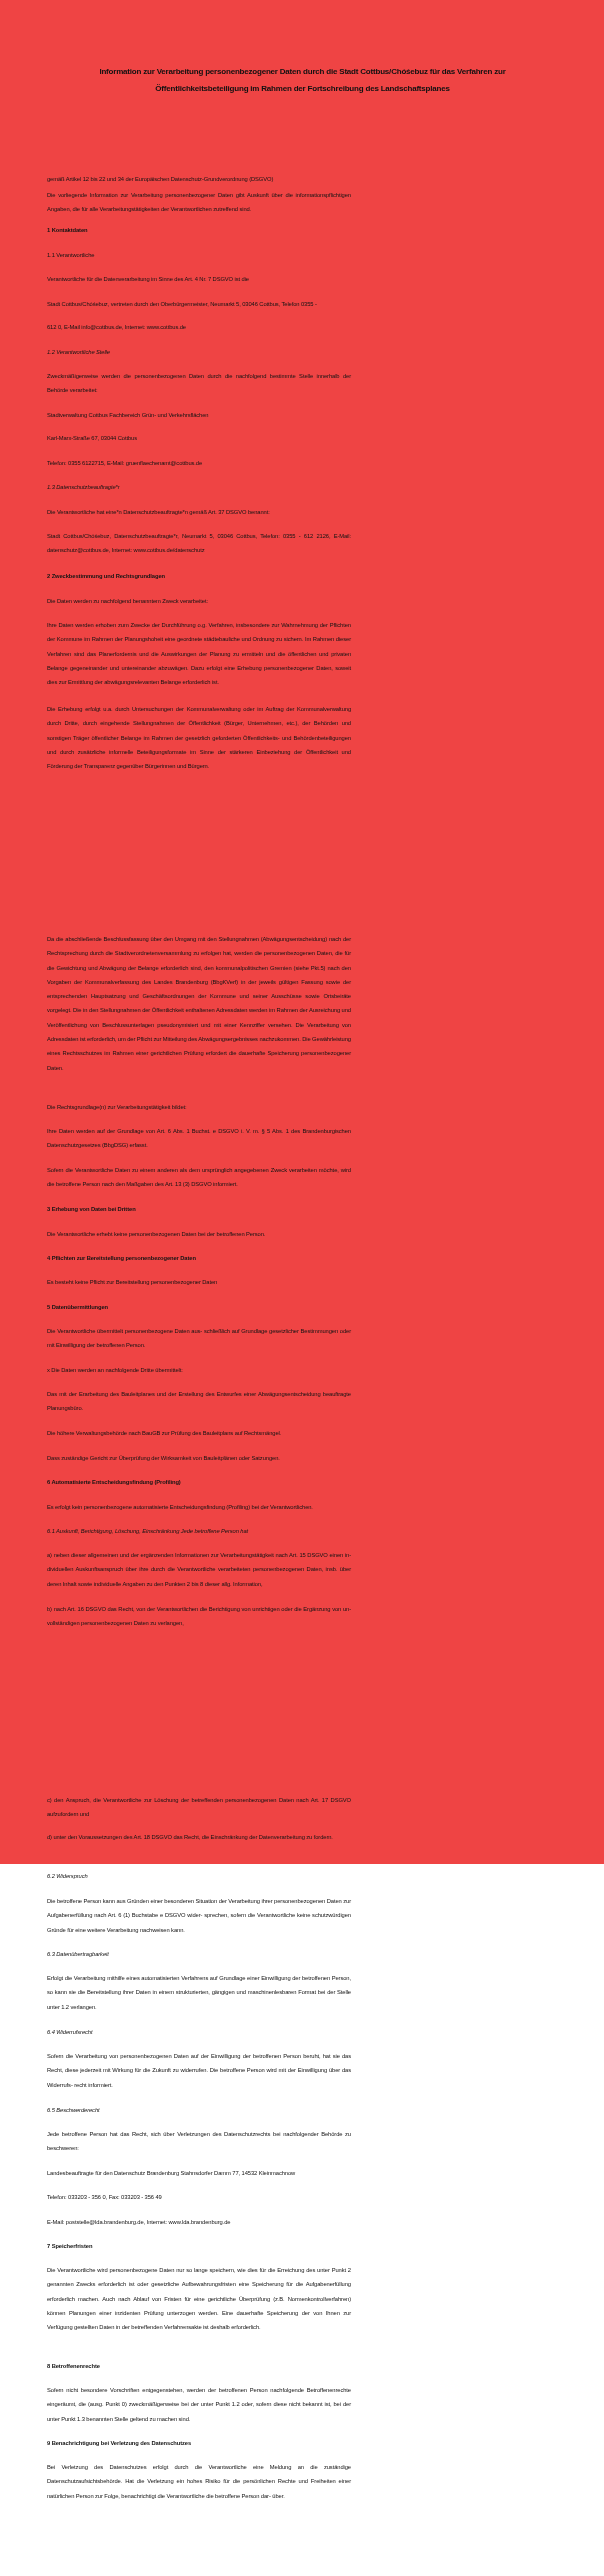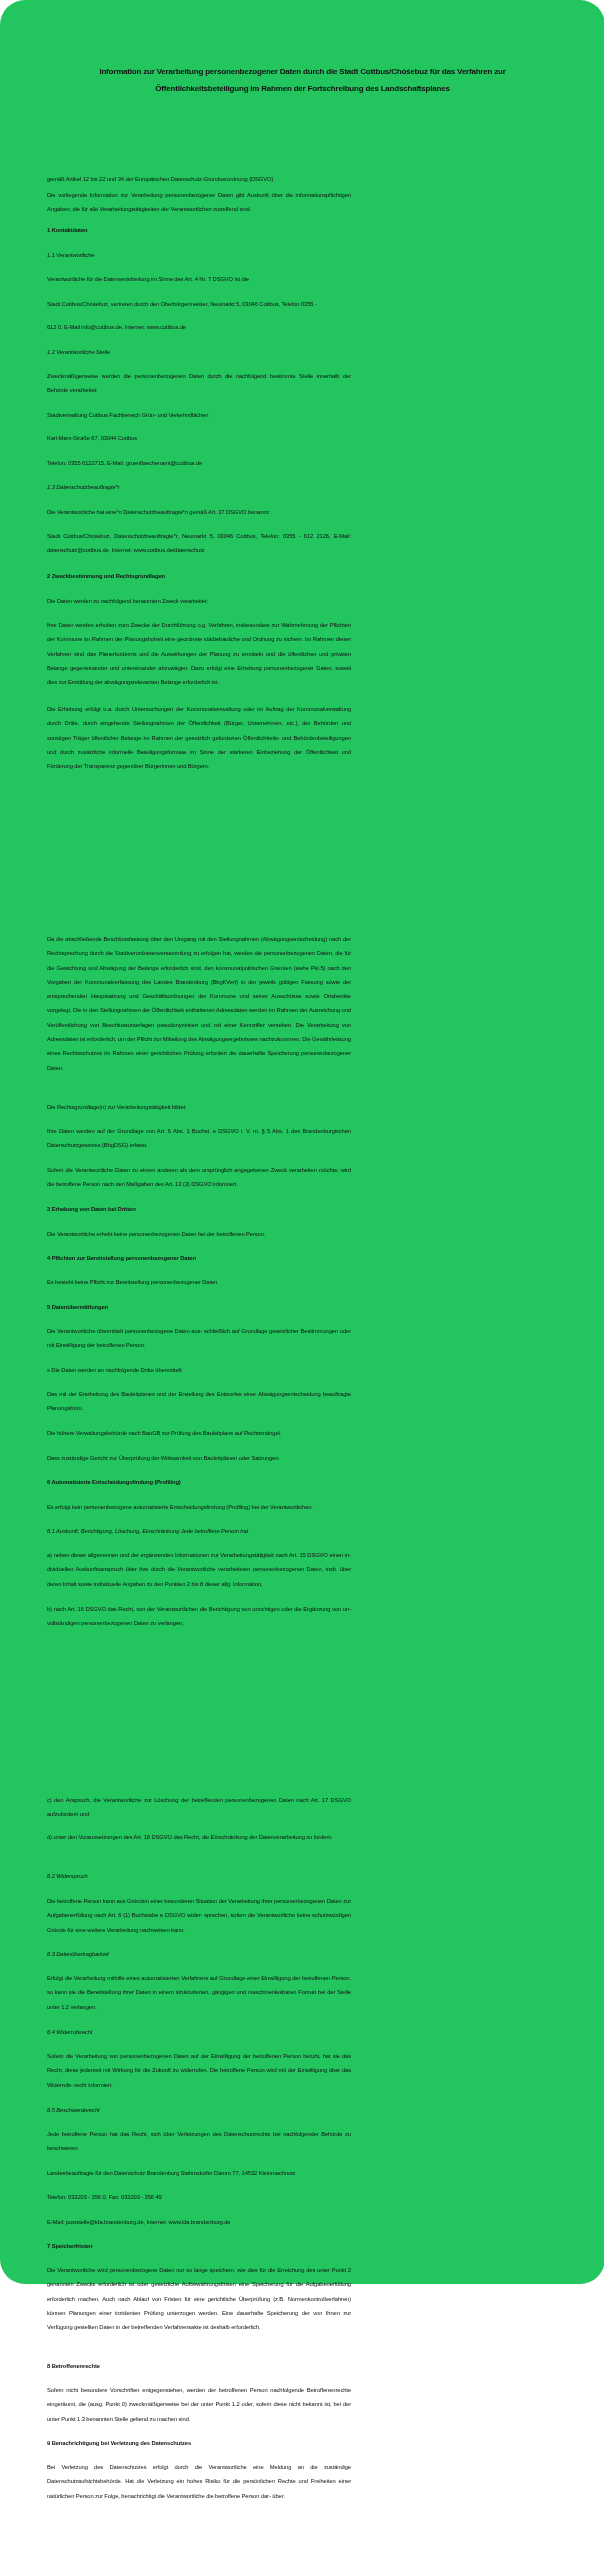--- a/index.html
+++ b/index.html
@@ -1,17 +1,17 @@
 <!DOCTYPE html>
 <html style="font-size:12.2px"><head>
   <meta charset="utf-8">
   <style>
     html, body { margin: 0; padding: 0; background: #ffffff; }
     body { width: 605px; height: 2576px; position: relative; overflow: hidden; }
-    .doc { position: absolute; left: 0; top: 0; width: 605px; height: 2284px; background: #22c55e; color: #111; font-family: "Liberation Sans Narrow", "Liberation Sans", sans-serif; border-radius: 25px; }
+    .doc { position: absolute; left: 0; top: 0; width: 605px; height: 1864px; background: #ef4444; color: #111; font-family: "Liberation Sans Narrow", "Liberation Sans", sans-serif; }
     .blk { position: absolute; left: 47px; width: 304px; font-size: 5.8px; line-height: 14.3px; color: #141414; text-align: justify; letter-spacing: -0.1px; }
     .title { position: absolute; left: 61px; width: 483px; top: 63px; text-align: center; font-weight: bold; font-size: 8px; line-height: 17px; color: #111; letter-spacing: -0.2px; }
     .h { font-weight: bold; }
     .i { font-style: italic; }
     .nojust { text-align: left; }
   </style>
 </head>
 <body>
 
 <div class="doc">

